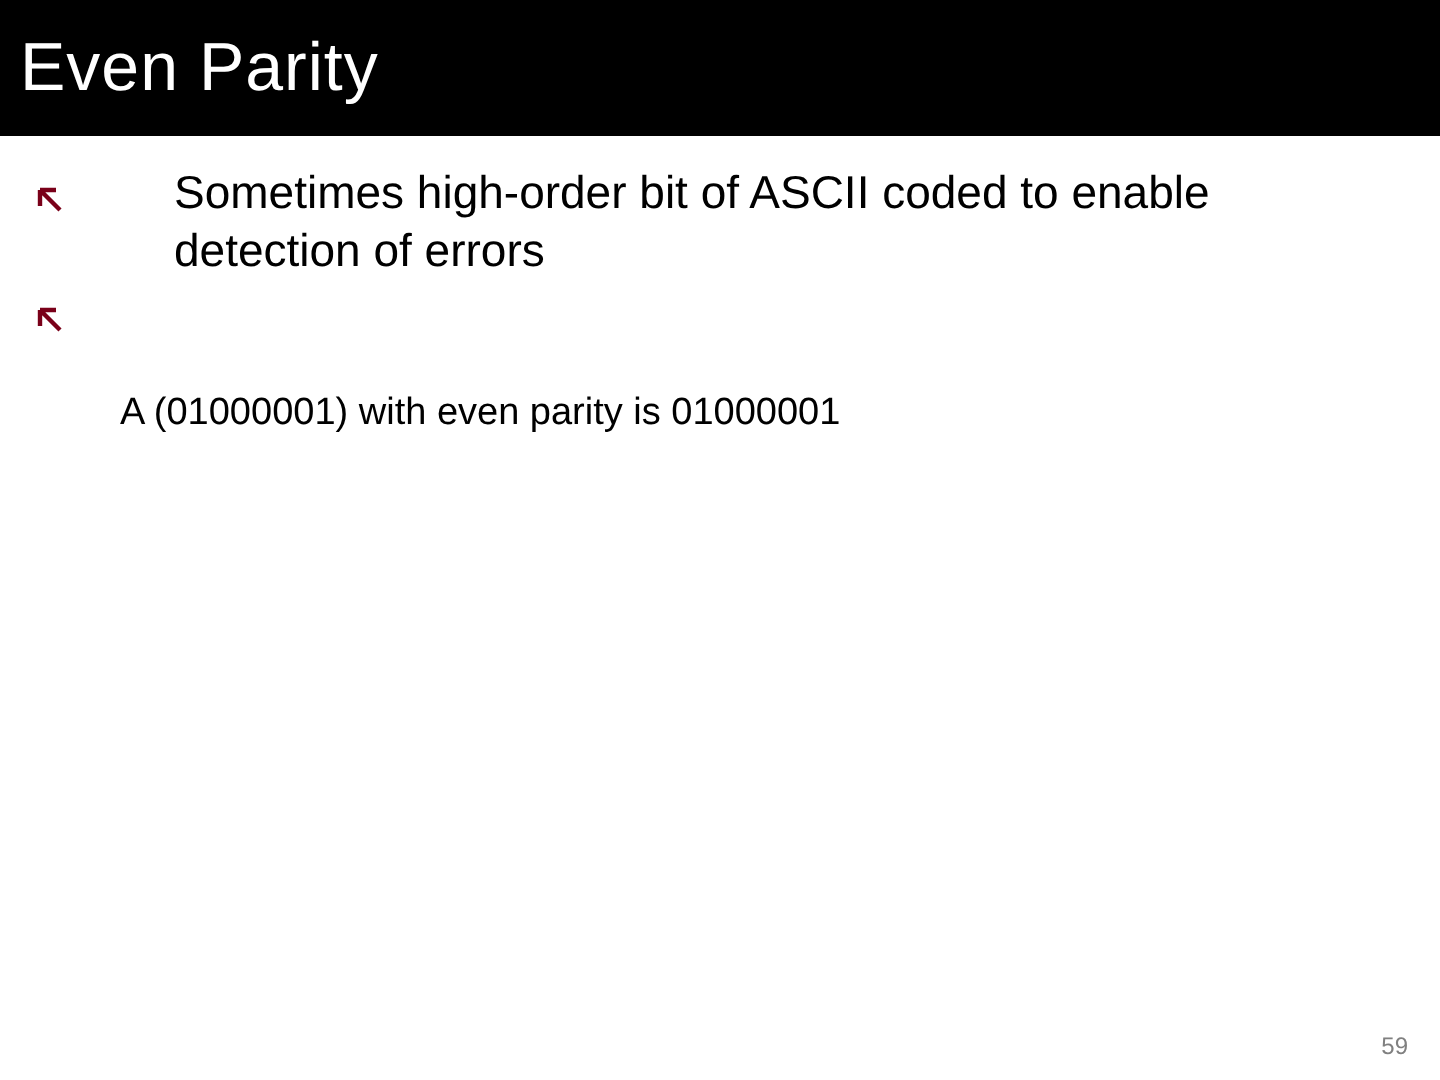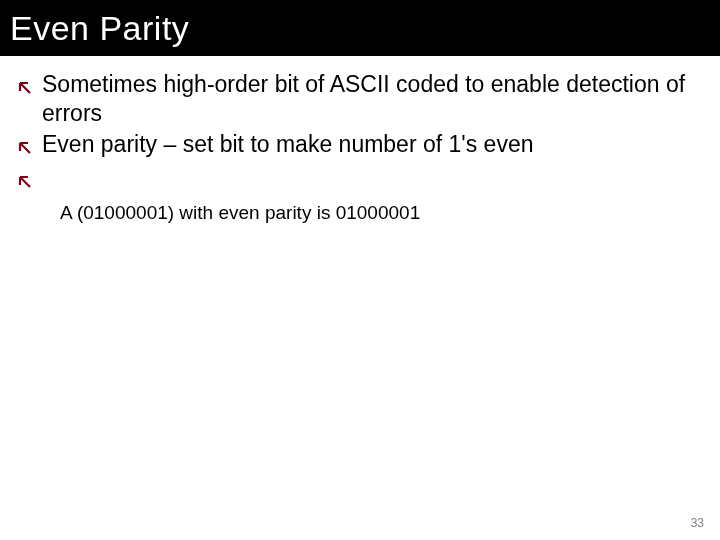--- a/index.html
+++ b/index.html
@@ -4,59 +4,60 @@
 <style>
   * { margin: 0; padding: 0; box-sizing: border-box; }
   html, body { width: 720px; height: 540px; overflow: hidden; }
   body {
     font-family: Verdana, Tahoma, Geneva, sans-serif;
     background: #ffffff;
     position: relative;
   }
   .title-bar {
     width: 100%;
-    height: 56px;
+    height: 68px;
     background: #000000;
     color: #ffffff;
     display: flex;
     align-items: center;
     padding-left: 10px;
   }
   .title-text {
     font-size: 34px;
     font-weight: 400;
     letter-spacing: 0.5px;
   }
   .content {
     padding: 14px 20px 0 18px;
   }
   .bullet-row {
     display: flex;
     align-items: flex-start;
     margin-bottom: 2px;
+    gap: 45px;
   }
   .bullet-icon {
     flex: 0 0 auto;
     width: 18px;
     height: 28px;
     display: flex;
     align-items: center;
     justify-content: flex-start;
     margin-right: 6px;
     margin-top: 4px;
   }
   .bullet-icon svg { display: block; }
   .bullet-text {
     font-size: 23px;
     line-height: 1.25;
     color: #000000;
   }
   .sub-list {
     padding-left: 42px;
-    margin-top: 4px;
+    margin-top: 20px;
   }
   .sub-item {
     font-size: 19px;
     line-height: 1.35;
     color: #000000;
   }
   .page-number {
     position: absolute;
     right: 16px;
     bottom: 10px;
@@ -75,36 +76,28 @@
 
   <div class="bullet-row">
     <span class="bullet-icon">
       <svg width="14" height="14" viewBox="0 0 14 14">
         <path d="M2 2 L2 10 M2 2 L10 2 M2 2 L12 12" stroke="#7a0019" stroke-width="2.2" fill="none" stroke-linecap="butt"></path>
       </svg>
     </span>
     <span class="bullet-text">Sometimes high-order bit of ASCII coded to enable detection of errors</span>
   </div>
 
-  <div class="bullet-row">
-    <span class="bullet-icon">
-      <svg width="14" height="14" viewBox="0 0 14 14">
-        <path d="M2 2 L2 10 M2 2 L10 2 M2 2 L12 12" stroke="#7a0019" stroke-width="2.2" fill="none" stroke-linecap="butt"></path>
-      </svg>
-    </span>
-    <span class="bullet-text">Even parity – set bit to make number of 1's even</span>
-  </div>
 
   <div class="bullet-row">
     <span class="bullet-icon">
       <svg width="14" height="14" viewBox="0 0 14 14">
         <path d="M2 2 L2 10 M2 2 L10 2 M2 2 L12 12" stroke="#7a0019" stroke-width="2.2" fill="none" stroke-linecap="butt"></path>
       </svg>
     </span>
   </div>
 
   <div class="sub-list">
     <div class="sub-item">A (01000001) with even parity is 01000001</div>
   </div>
 
 </div>
 
-<div class="page-number">33</div>
+<div class="page-number">59</div>
 
 </body></html>

